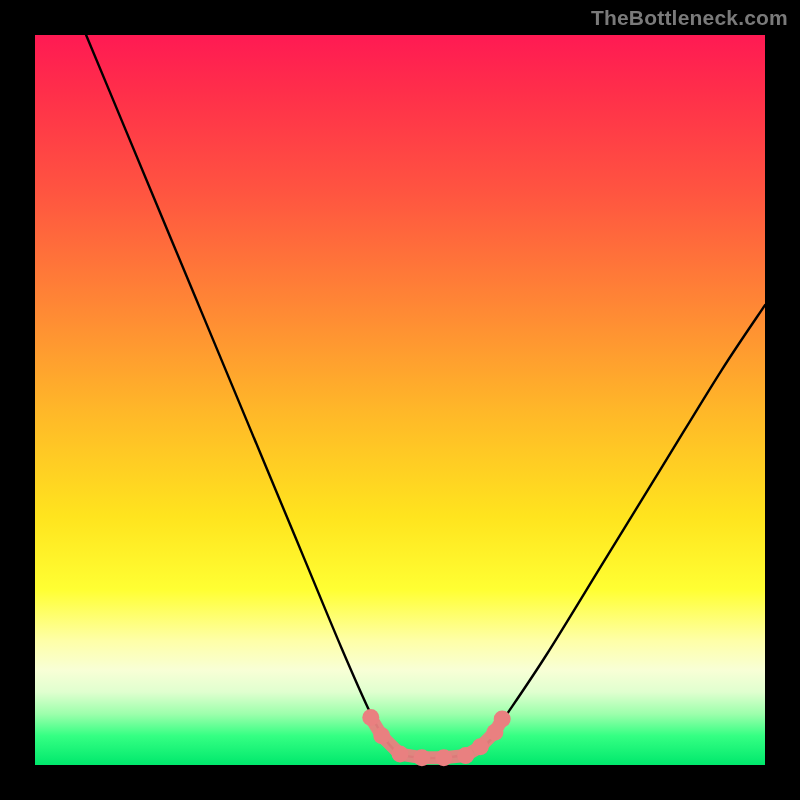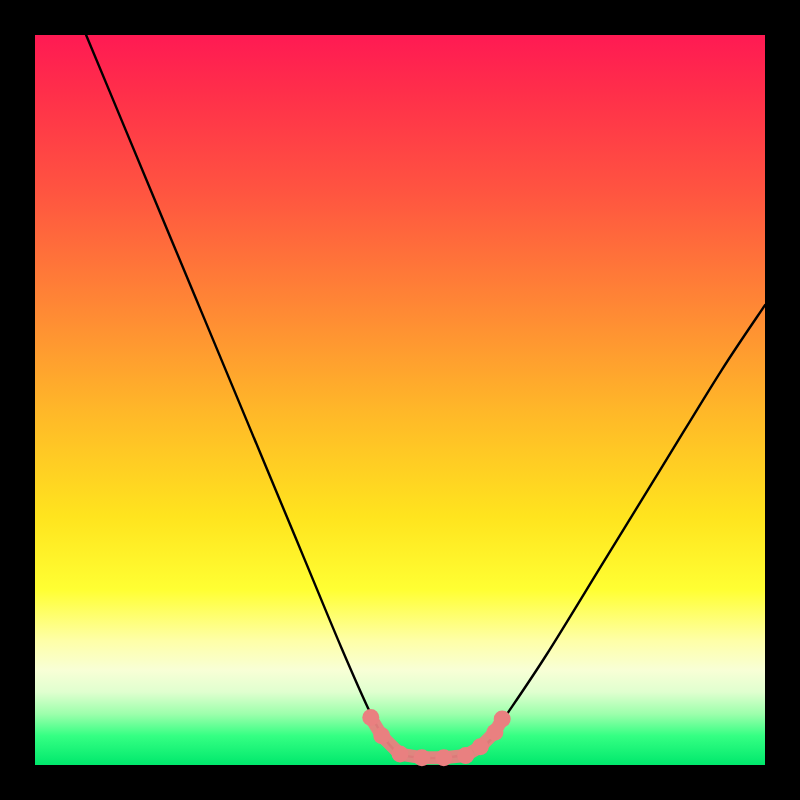--- a/index.html
+++ b/index.html
@@ -61,20 +61,21 @@
     width: 730px;
     height: 730px;
     overflow: visible;
   }
 </style>
 </head>
 <body>
 
 <div class="frame">
 
+  <div class="watermark">TheBottleneck.com</div>
 
   <div class="plot">
     <svg class="curve" viewBox="0 0 730 730">
       <g>
         <path id="curve-path" d="M 51.1 0 C 57.18333333333334 14.600000000000003, 75.43333333333332 58.40000000000002, 87.6 87.60000000000002 C 99.76666666666667 116.80000000000003, 111.93333333333334 146.00000000000006, 124.10000000000001 175.20000000000005 C 136.26666666666668 204.40000000000003, 148.43333333333334 233.60000000000002, 160.6 262.8 C 172.76666666666665 292, 184.93333333333337 321.2, 197.10000000000002 350.4 C 209.26666666666668 379.59999999999997, 221.43333333333334 408.8, 233.6 438 C 245.76666666666665 467.2, 257.93333333333334 496.40000000000003, 270.1 525.6 C 282.2666666666667 554.8000000000001, 295.65 587.6500000000001, 306.59999999999997 613.2 C 317.54999999999995 638.75, 328.5 663.6916666666666, 335.8 678.9 C 343.1 694.1083333333333, 345.5333333333333 697.7583333333334, 350.4 704.45 C 355.26666666666665 711.1416666666667, 358.91666666666663 716.0083333333333, 365 719.05 C 371.08333333333337 722.0916666666666, 379.6 722.0916666666667, 386.90000000000003 722.7 C 394.20000000000005 723.3083333333334, 401.5 723.3083333333334, 408.8 722.7 C 416.1 722.0916666666667, 423.4 721.4833333333333, 430.7 719.05 C 438 716.6166666666666, 446.5166666666667 713.575, 452.6 708.1 C 458.68333333333334 702.625, 457.4666666666667 700.8000000000001, 467.2 686.2 C 476.9333333333333 671.6, 493.9666666666666 647.2666666666667, 510.99999999999994 620.5 C 528.0333333333333 593.7333333333333, 549.9333333333333 557.2333333333333, 569.4 525.6 C 588.8666666666667 493.9666666666667, 608.3333333333333 462.33333333333337, 627.8 430.70000000000005 C 647.2666666666667 399.0666666666667, 669.1666666666666 362.5666666666666, 686.1999999999999 335.79999999999995 C 703.2333333333332 309.0333333333333, 722.7 281.05, 730 270.1" fill="none" stroke="#000" stroke-width="2.4" stroke-linecap="round"></path>
       </g>
       <g id="dots">
           <path d="M 335.8 682.55 L 346.75 700.8 L 365 719.05 L 386.90000000000003 722.7 L 408.8 722.7 L 430.7 720.51 L 445.3 711.75 L 459.9 697.15 L 467.2 684.01" fill="none" stroke="#e98080" stroke-width="13" stroke-linecap="round" stroke-linejoin="round" opacity="0.95"></path>
           <circle cx="335.8" cy="682.55" r="8.5" fill="#e98080"></circle>
           <circle cx="346.75" cy="700.8" r="8.5" fill="#e98080"></circle>

